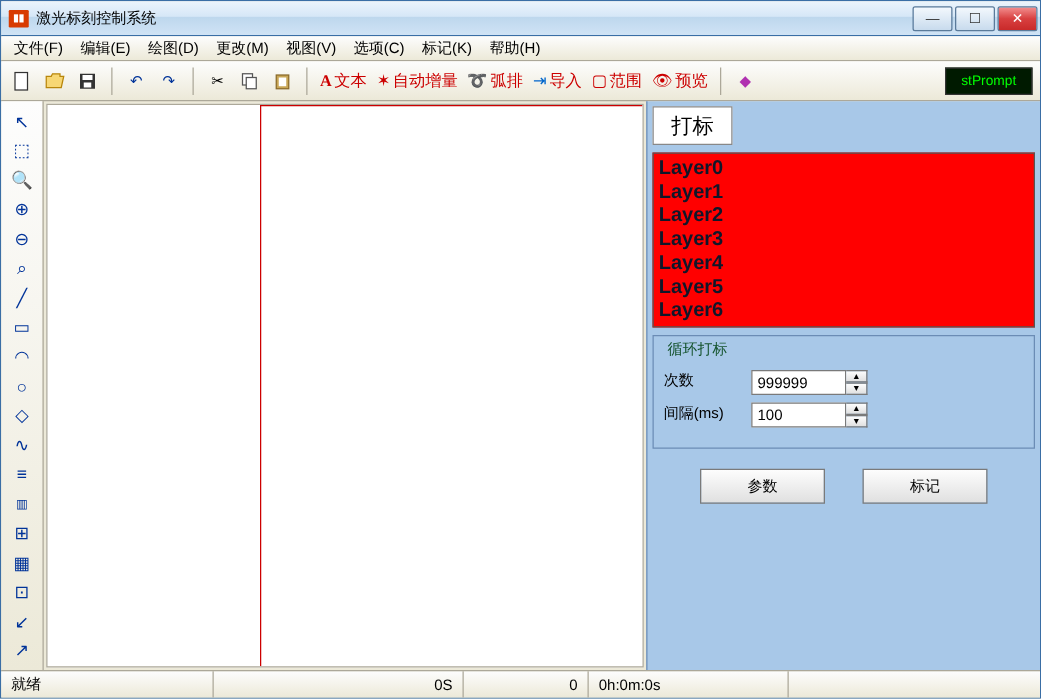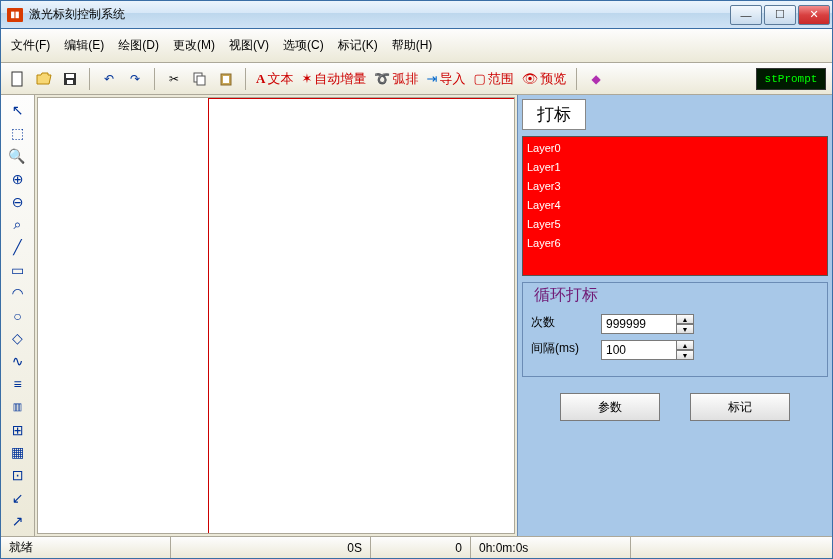--- a/index.html
+++ b/index.html
@@ -6,47 +6,47 @@
 body { font-family: "Microsoft YaHei", SimSun, sans-serif; font-size: 12px; background: #fff; overflow: hidden; }
 .window { width: 833px; height: 559px; border: 1px solid #3a6ea5; display: flex; flex-direction: column; background: #ece9d8; }
 
 .titlebar { height: 28px; background: linear-gradient(to bottom, #ebf4fc 0%, #d6e7f7 45%, #bdd7ed 46%, #d0e3f5 100%); display: flex; align-items: center; padding: 0 2px 0 6px; border-bottom: 1px solid #3a6ea5; }
 .titlebar .app-icon { width: 16px; height: 14px; background: #d83b01; display: flex; align-items: center; justify-content: center; color: #fff; font-size: 8px; font-weight: bold; border-radius: 1px; }
 .titlebar .title { margin-left: 6px; color: #000; font-size: 12px; flex: 1; }
 .winbtns { display: flex; gap: 2px; }
 .winbtn { width: 32px; height: 20px; border: 1px solid #5a7a9a; background: linear-gradient(to bottom,#f3f8fd,#c8dbed); border-radius: 2px; display:flex; align-items:center; justify-content:center; font-size:11px; color:#333; cursor:pointer;}
 .winbtn.close { background: linear-gradient(to bottom,#f28d8d,#d84040,#c92a2a); color:#fff; }
 
-.menubar { height: 34px; background: linear-gradient(to bottom,#fdfdfd,#ece9d8); border-bottom: 1px solid #aca899; display:flex; align-items:center; padding: 0 4px; gap: 2px;}
+.menubar { height: 20px; background: linear-gradient(to bottom,#fdfdfd,#ece9d8); border-bottom: 1px solid #aca899; display:flex; align-items:center; padding: 0 4px; gap: 2px;}
 .menubar .menu-item { padding: 2px 6px; cursor: pointer; }
 
 .toolbar { height: 32px; background: linear-gradient(to bottom,#fdfdfd,#ece9d8); border-bottom: 1px solid #aca899; display:flex; align-items:center; padding: 0 6px; gap: 4px;}
 .tbtn { width: 22px; height: 22px; display:flex; align-items:center; justify-content:center; border: 1px solid transparent; cursor:pointer; }
 .sep { width:1px; height:22px; background:#aca899; margin: 0 4px; }
 .toolbar .textbtn { color:#c00; font-size:13px; display:flex; align-items:center; gap:2px; cursor:pointer; padding:2px 2px;}
 .toolbar .textbtn .micon { font-size:13px; }
-.status-pill { margin-left:auto; width:70px; height:22px; background:#001a00; color:#0f0; display:flex; align-items:center; justify-content:center; font-family: Liberation Mono, monospace; font-size:11px; border:1px solid #333;}
+.status-pill { margin-left:auto; width:70px; height:22px; background:#001a00; color:#0f0; display:flex; align-items:center; justify-content:center; font-family: Liberation Sans, sans-serif; font-size:11px; border:1px solid #333;}
 
 .main { flex:1; display:flex; min-height:0; }
 
 .vtoolbar { width: 34px; background: linear-gradient(to bottom,#fdfdfd,#ece9d8); border-right:1px solid #aca899; display:flex; flex-direction:column; align-items:center; padding: 4px 0; gap:0;}
 .vbtn { width:26px; height:24px; display:flex; align-items:center; justify-content:center; cursor:pointer; border:1px solid transparent; color:#003399; font-size:14px;}
 
 .canvas-area { flex:1; background:#fff; border:1px solid #aca899; margin:2px; position:relative; overflow:hidden;}
 .canvas-area .redrect { position:absolute; left:170px; top:0; right:0; bottom:0; border:1px solid #c00; border-right:none; border-bottom:none;}
 
 .right-panel { width: 315px; background:#a8c8e8; border-left:1px solid #6b8cb5; display:flex; flex-direction:column; padding:4px; gap:6px;}
 .tab-row { display:flex; }
 .tabbtn { background:#fff; border:1px solid #888; padding:3px 14px; font-size:17px; cursor:pointer; }
 
 .layers { background:#f00; border:1px solid #555; padding:2px 4px; height:140px; overflow:hidden;}
-.layers .layer { color:#ffffff; font-size:11px; line-height:19px; font-family: SimSun, sans-serif;}
+.layers .layer { color:#0f172a; font-size:16px; line-height:19px; font-family: SimSun, sans-serif; font-weight: bold;}
 
 .loopbox { border:1px solid #6b8cb5; background:#a8c8e8; padding:4px 8px 10px; }
-.loopbox .legend { font-size:16px; color:#701a75; background:#a8c8e8; padding:0 3px; position:relative; top:-2px;}
+.loopbox .legend { font-size:12px; color:#14532d; background:#a8c8e8; padding:0 3px; position:relative; top:-2px;}
 .field-row { display:flex; align-items:flex-start; gap:10px; margin:6px 0;}
 .field-row label { width:60px; font-size:12px; }
 .spinwrap { display:flex; }
 .spinwrap input { width:76px; height:20px; border:1px solid #7a7a7a; padding:0 4px; font-size:12px;}
 .spinbtns { width:17px; display:flex; flex-direction:column; }
 .spinbtns div { flex:1; border:1px solid #7a7a7a; border-left:none; background:linear-gradient(#fdfdfd,#e0e0e0); font-size:7px; display:flex;align-items:center;justify-content:center; cursor:pointer;}
 
 .btn-row { display:flex; gap:30px; justify-content:center; margin-top:10px;}
 .pbtn { width:100px; height:28px; background:linear-gradient(#fdfdfd,#e0e0e0); border:1px solid #7a7a7a; cursor:pointer; font-size:12px;}
 
@@ -176,20 +176,21 @@
     </div>
 
     <div class="right-panel">
       <div class="tab-row">
         <div class="tabbtn">打标</div>
       </div>
 
       <div class="layers">
         <div class="layer">Layer0</div>
         <div class="layer">Layer1</div>
+        <div class="layer">Layer2</div>
         <div class="layer">Layer3</div>
         <div class="layer">Layer4</div>
         <div class="layer">Layer5</div>
         <div class="layer">Layer6</div>
       </div>
 
       <fieldset class="loopbox">
         <span class="legend">循环打标</span>
         <div class="field-row">
           <label>次数</label>

